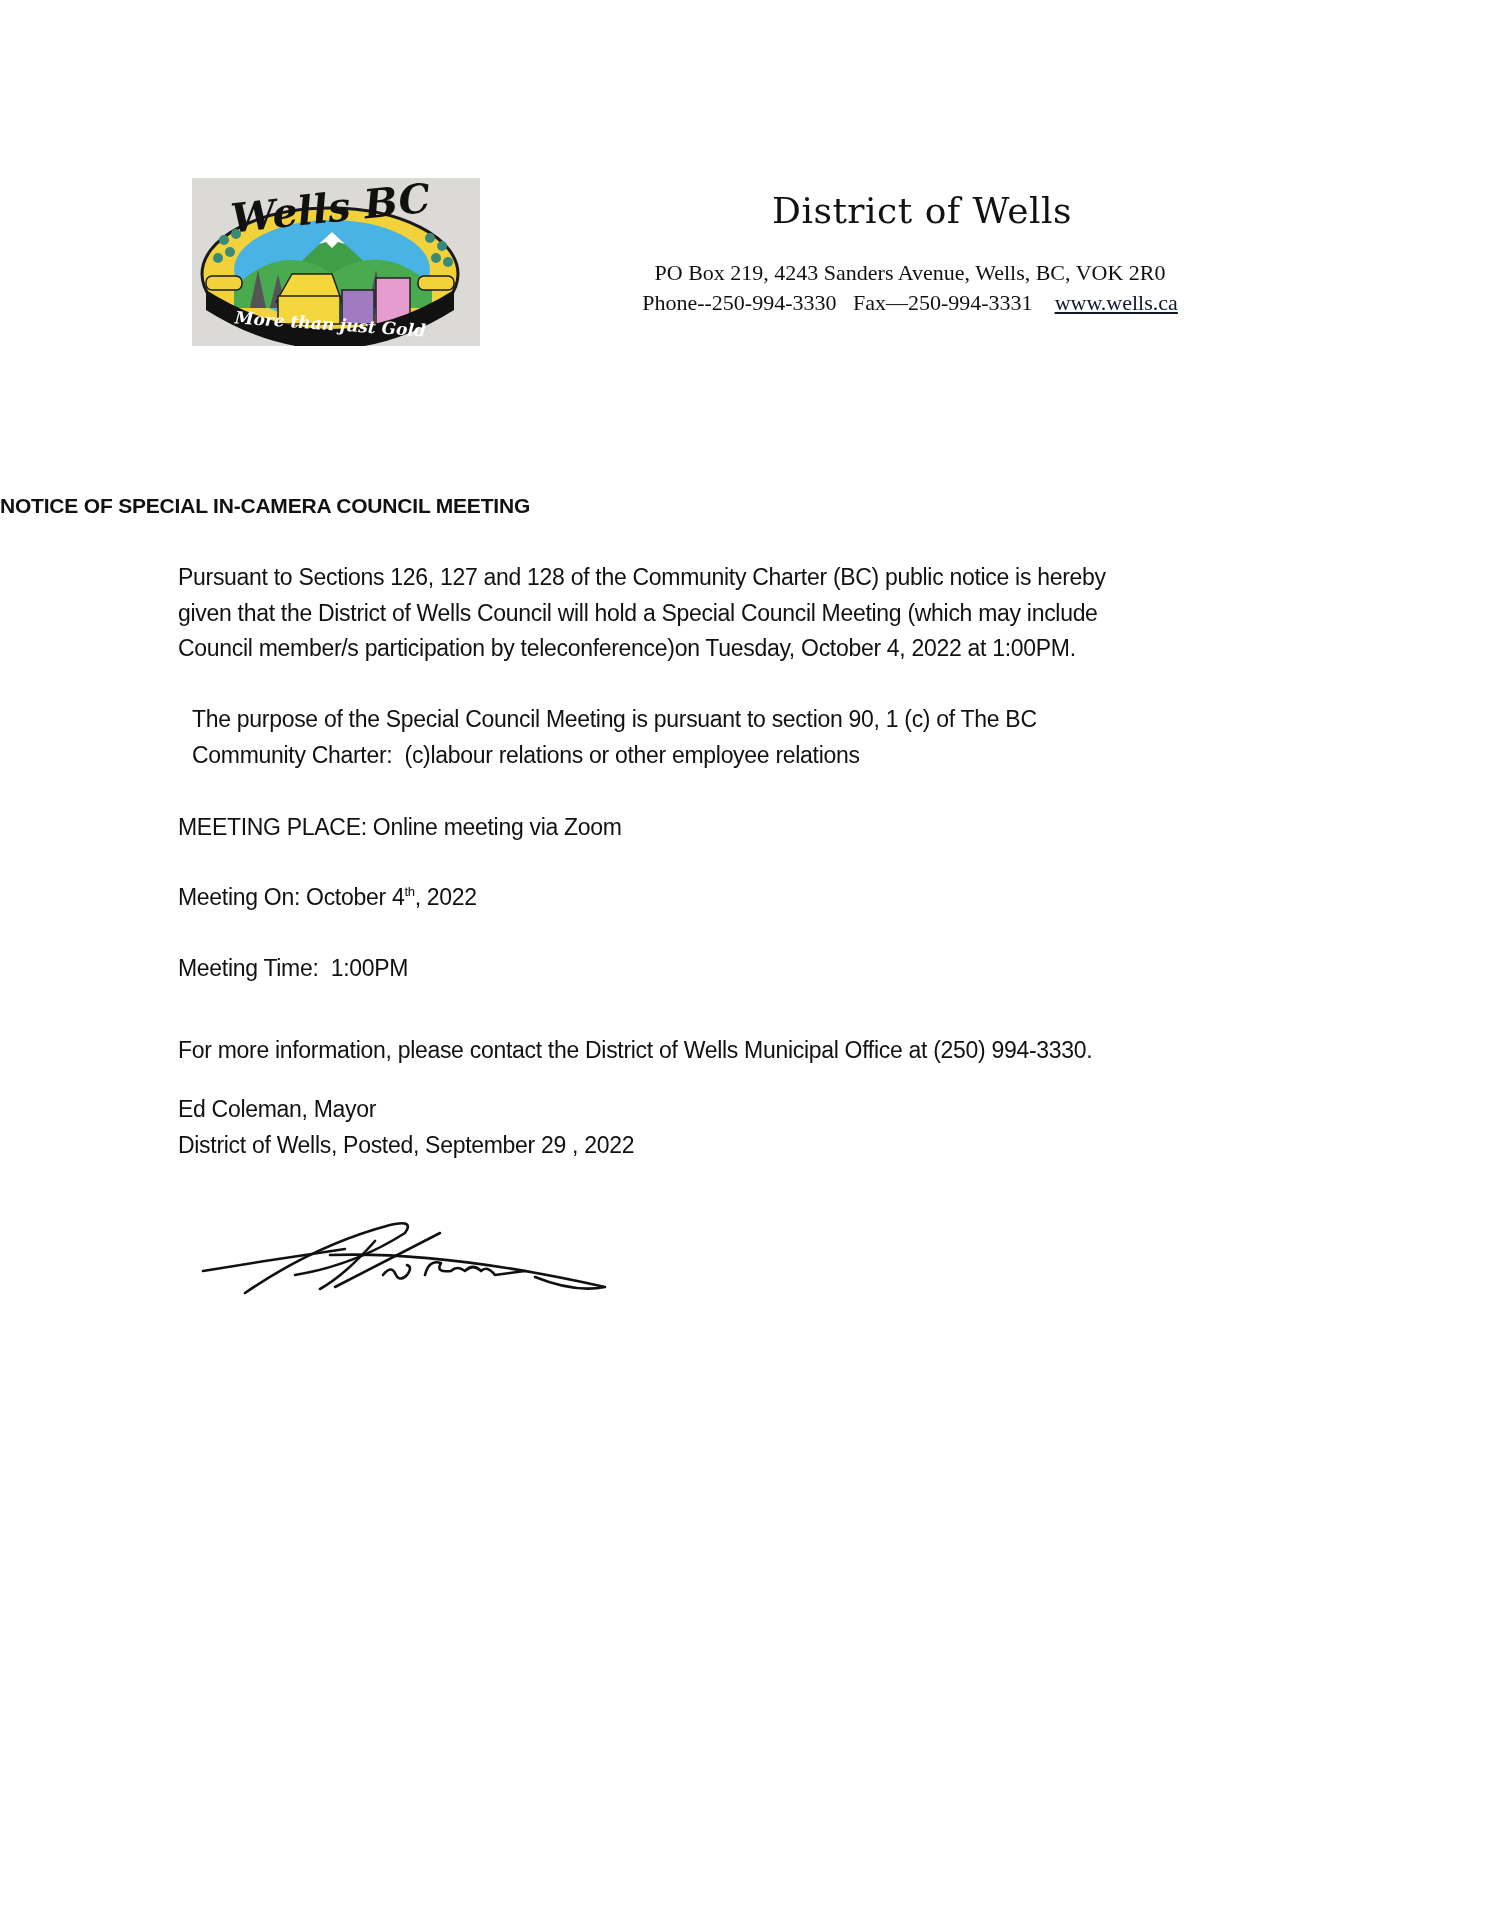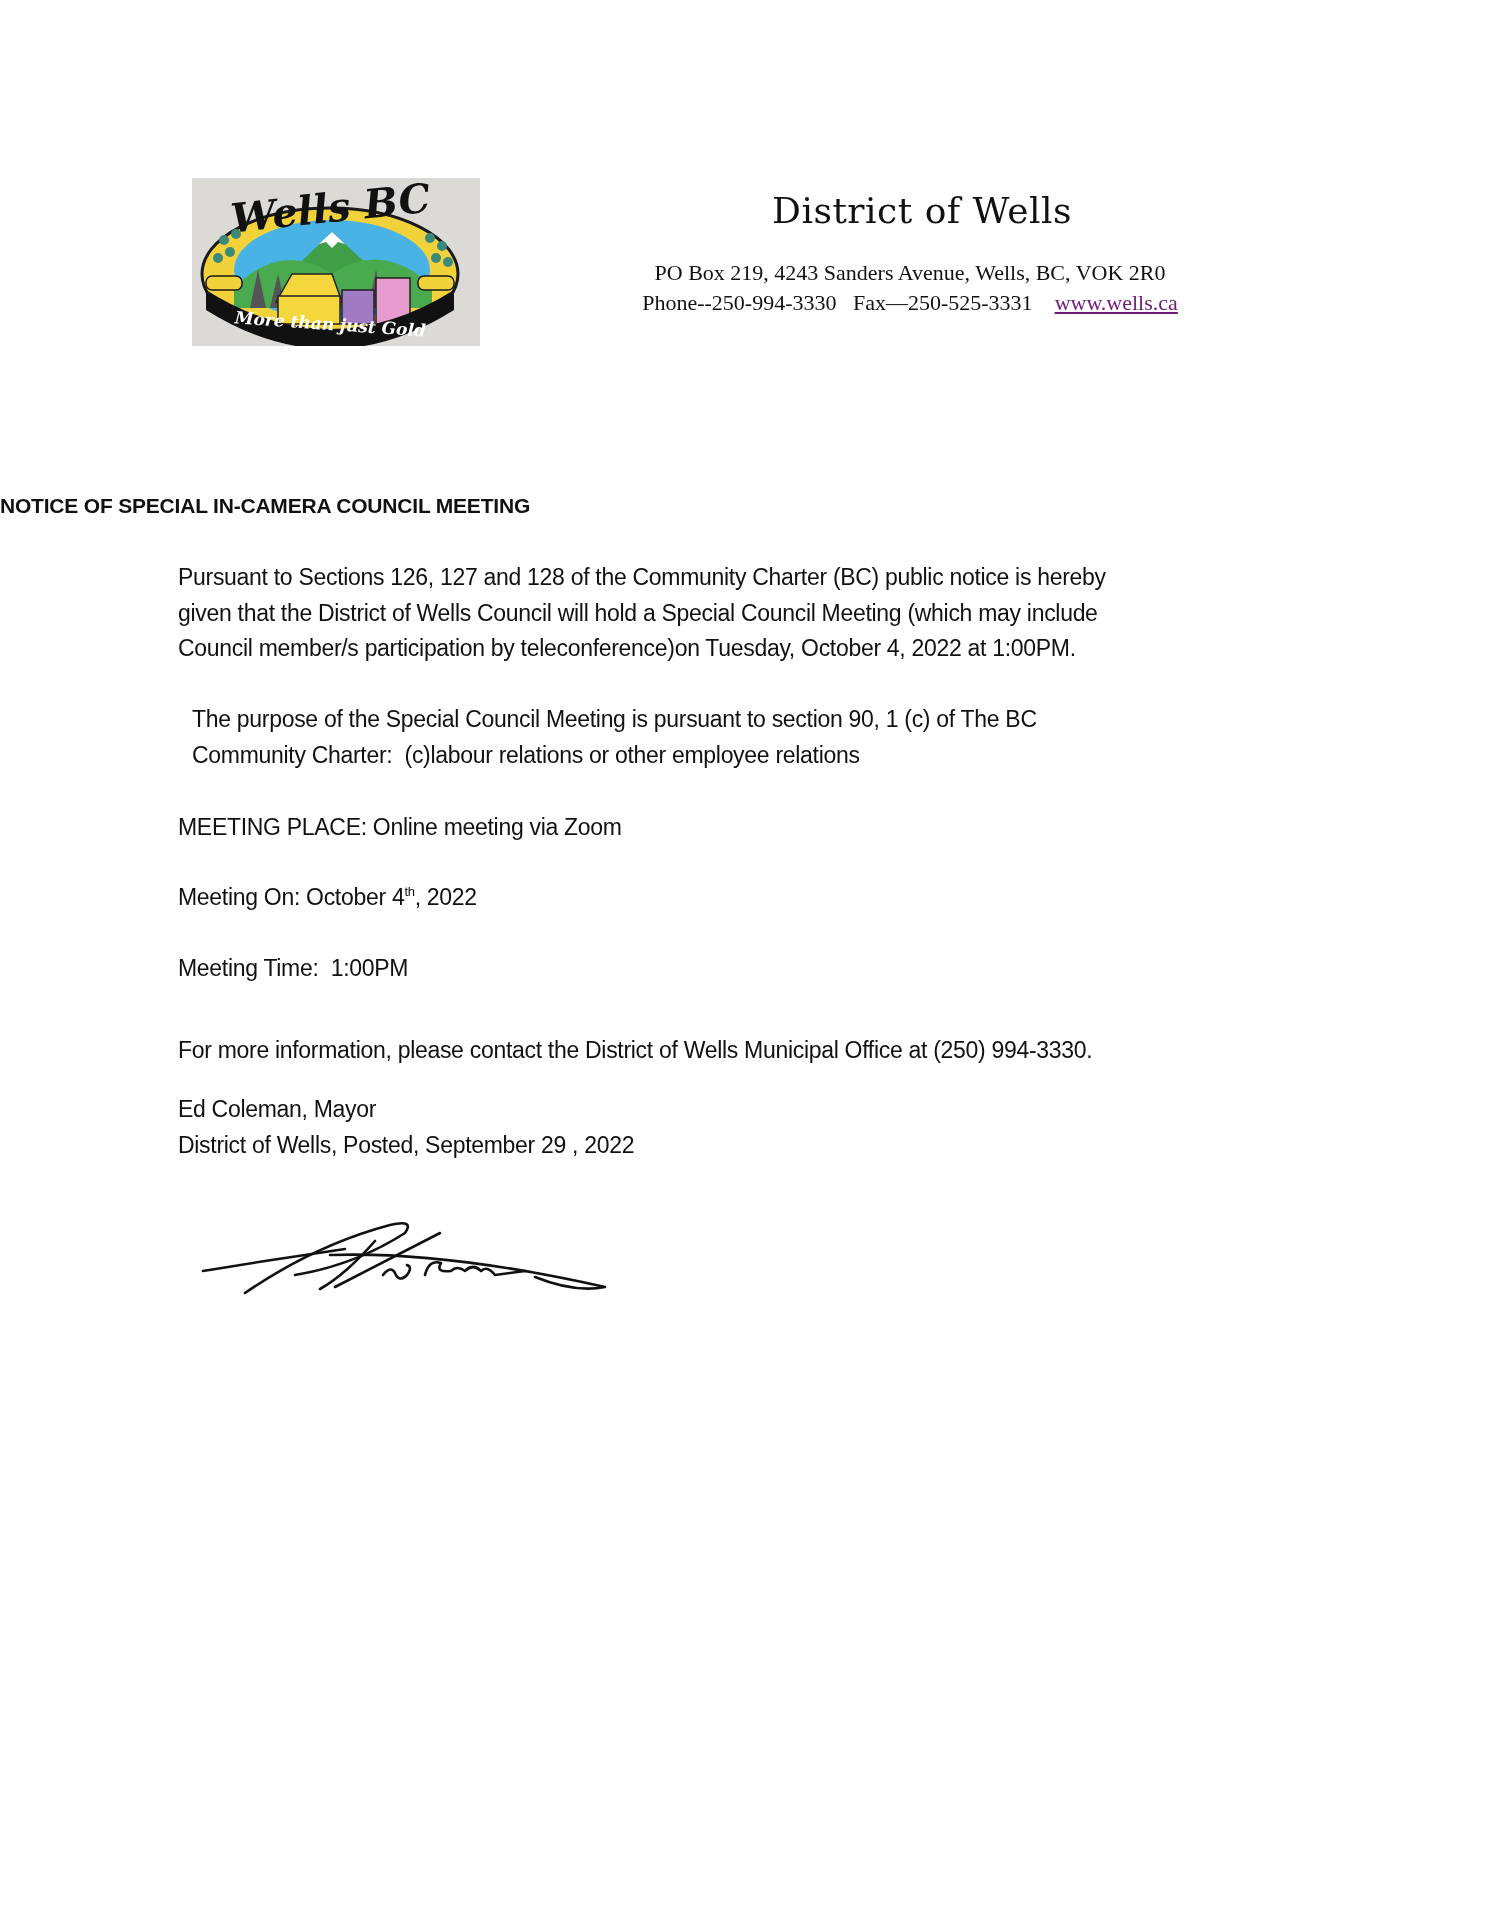--- a/index.html
+++ b/index.html
@@ -45,21 +45,21 @@
     width: 700px;
     top: 258px;
     text-align: center;
     font-family: "Liberation Serif", serif;
     font-size: 22px;
     line-height: 30px;
     color: #111;
   }
   .address .row { white-space: pre; }
   .address a {
-    color: #701a75;
+    color: #0f172a;
     text-decoration: underline;
   }
 
   
   .notice-title {
     position: absolute;
     left: 0;
     width: 1490px;
     top: 494px;
     text-align: left;
@@ -150,21 +150,21 @@
     <text x="138" y="152" text-anchor="middle" font-family="DejaVu Serif, serif" font-style="italic" font-weight="bold" font-size="17" fill="#ffffff" transform="rotate(4 138 152)">More than just Gold</text>
 
     <text x="140" y="44" text-anchor="middle" font-family="DejaVu Serif, serif" font-style="italic" font-weight="bold" font-size="40" fill="#111" transform="rotate(-6 140 44)">Wells BC</text>
   </svg>
 </div>
 
 <h1 class="org-name">District of Wells</h1>
 
 <div class="address">
   <div class="row">PO Box 219, 4243 Sanders Avenue, Wells, BC, VOK 2R0</div>
-  <div class="row"><span>Phone--250-994-3330</span>&nbsp;&nbsp;&nbsp;<span>Fax—250-525-3331</span>&nbsp;&nbsp;&nbsp;&nbsp;<a href="#">www.wells.ca</a></div>
+  <div class="row"><span>Phone--250-994-3330</span>&nbsp;&nbsp;&nbsp;<span>Fax—250-994-3331</span>&nbsp;&nbsp;&nbsp;&nbsp;<a href="#">www.wells.ca</a></div>
 </div>
 
 <h2 class="notice-title">NOTICE OF SPECIAL IN-CAMERA COUNCIL MEETING</h2>
 
 <div class="para p1"><div>Pursuant to Sections 126, 127 and 128 of the Community Charter (BC) public notice is hereby</div><div>given that the District of Wells Council will hold a Special Council Meeting (which may include</div><div>Council member/s participation by teleconference)on Tuesday, October 4, 2022 at 1:00PM.</div></div>
 
 <div class="para p2"><div>The purpose of the Special Council Meeting is pursuant to section 90, 1 (c) of The BC</div><div>Community Charter:  (c)labour relations or other employee relations</div></div>
 
 <div class="para p3">MEETING PLACE: Online meeting via Zoom</div>
 

